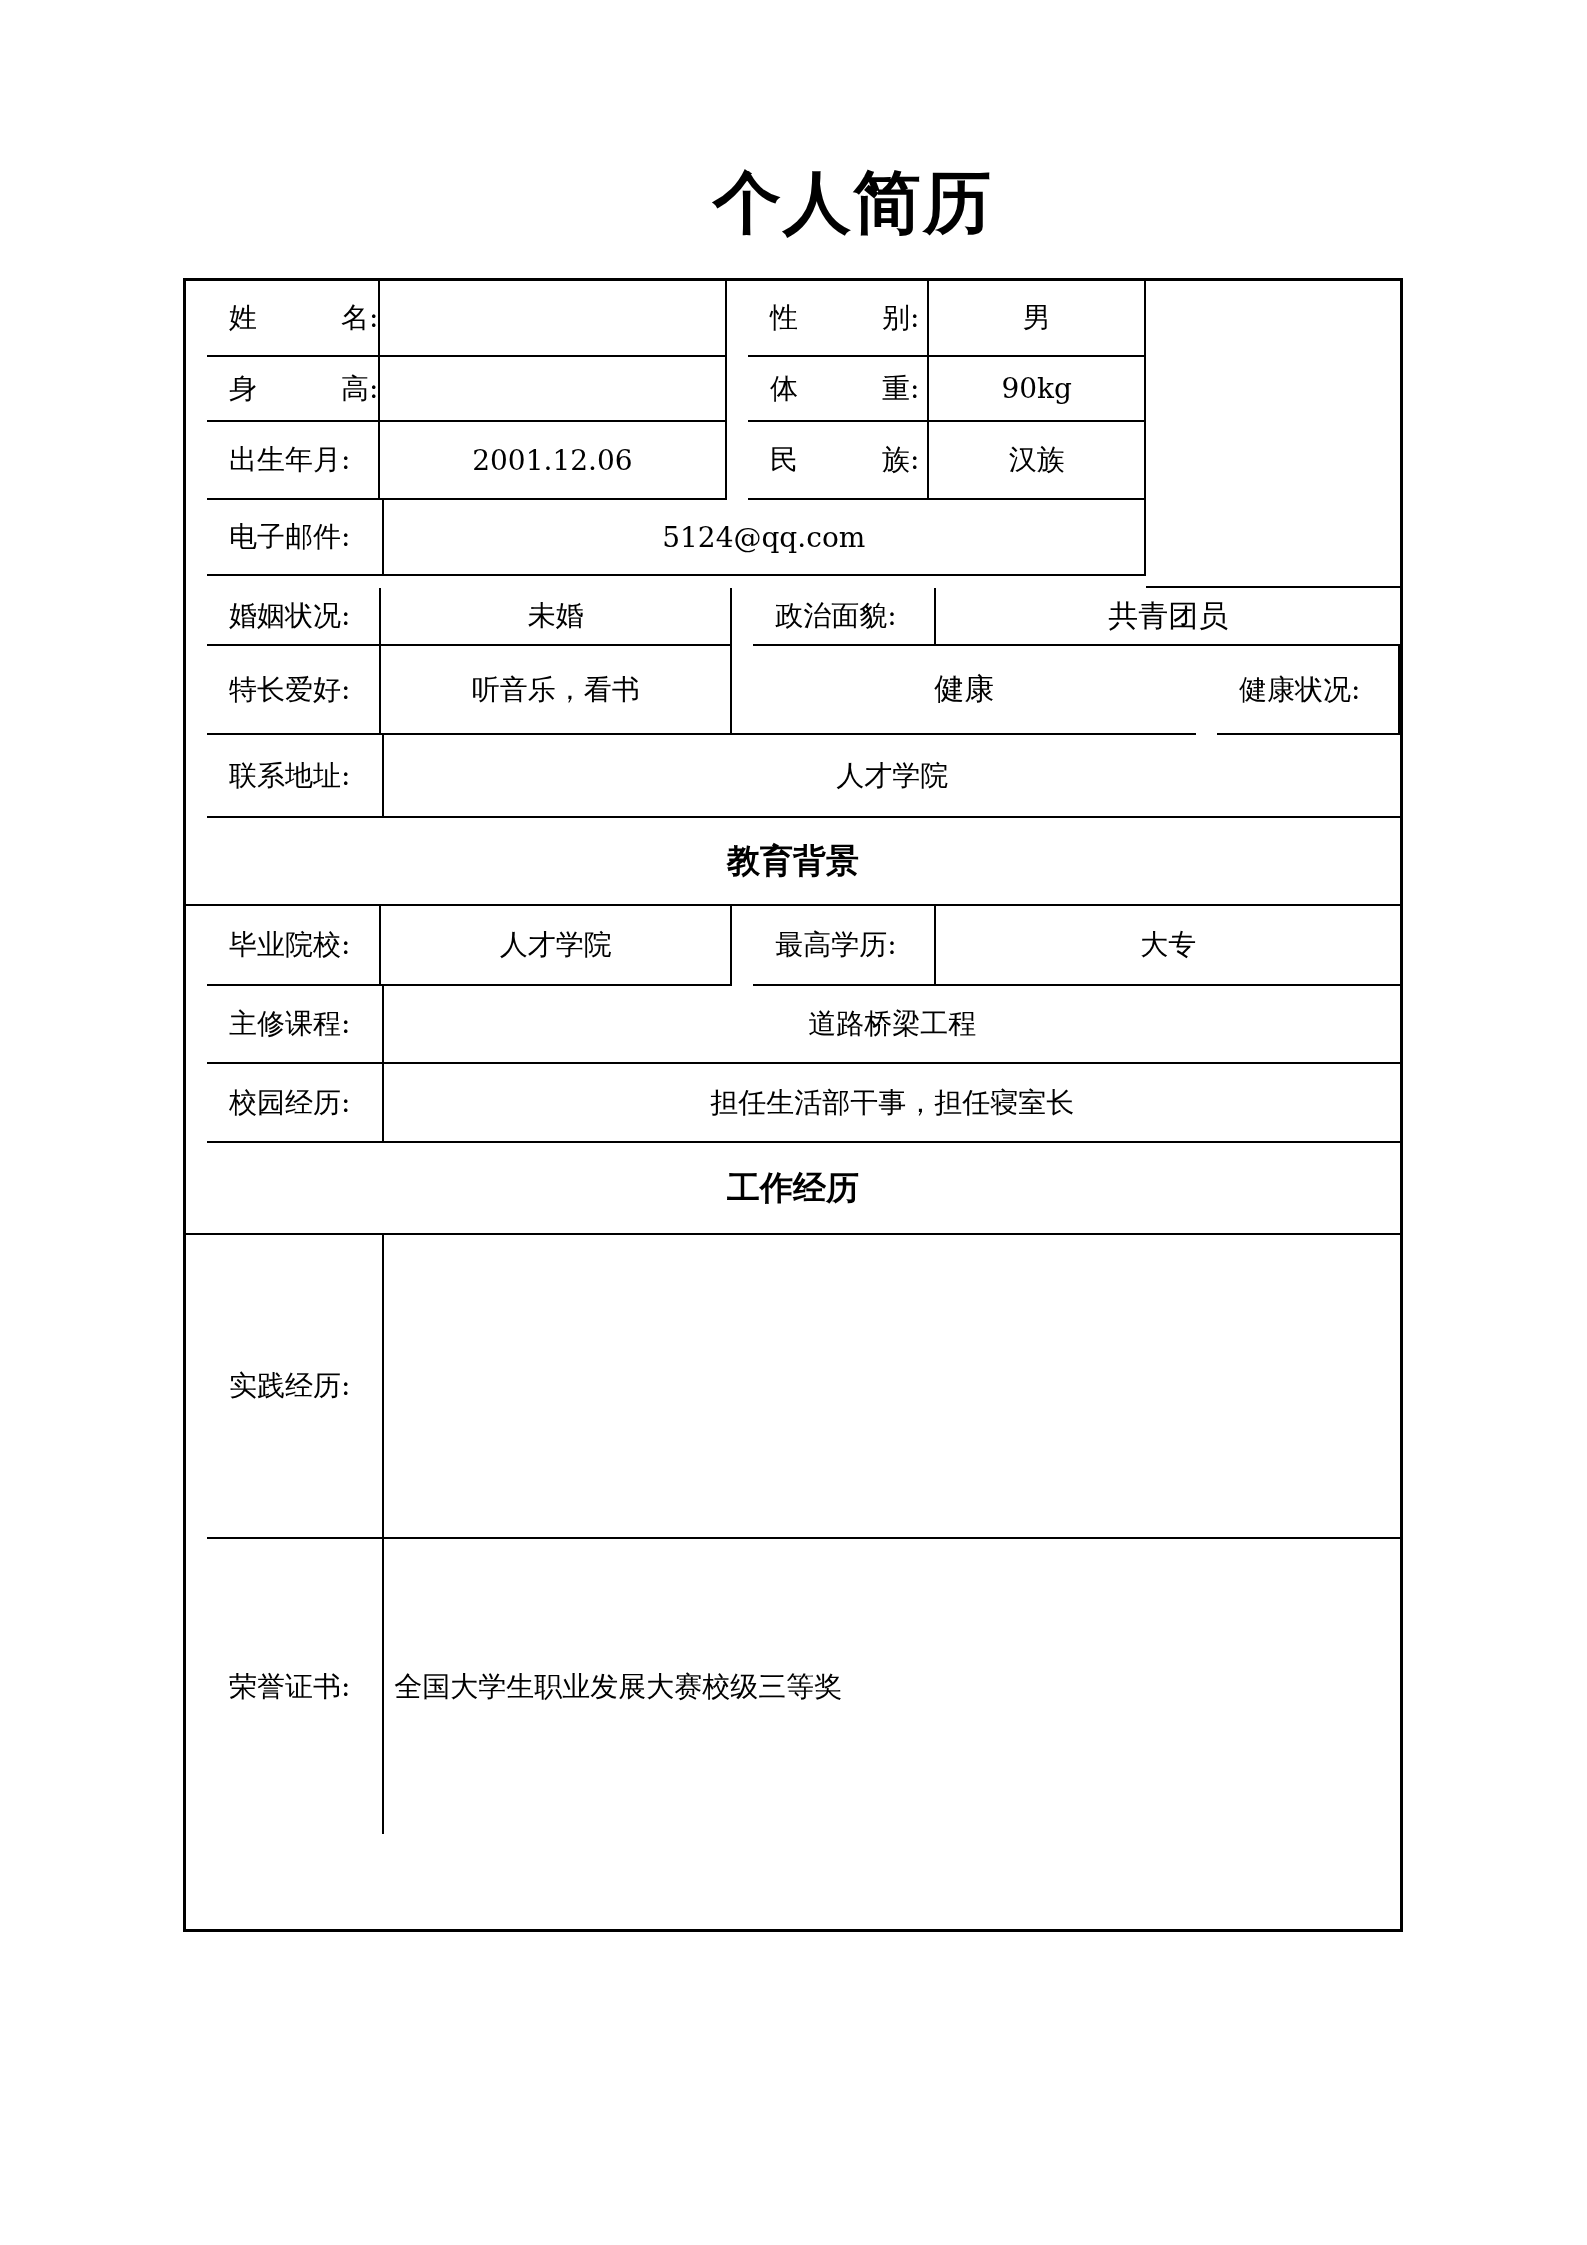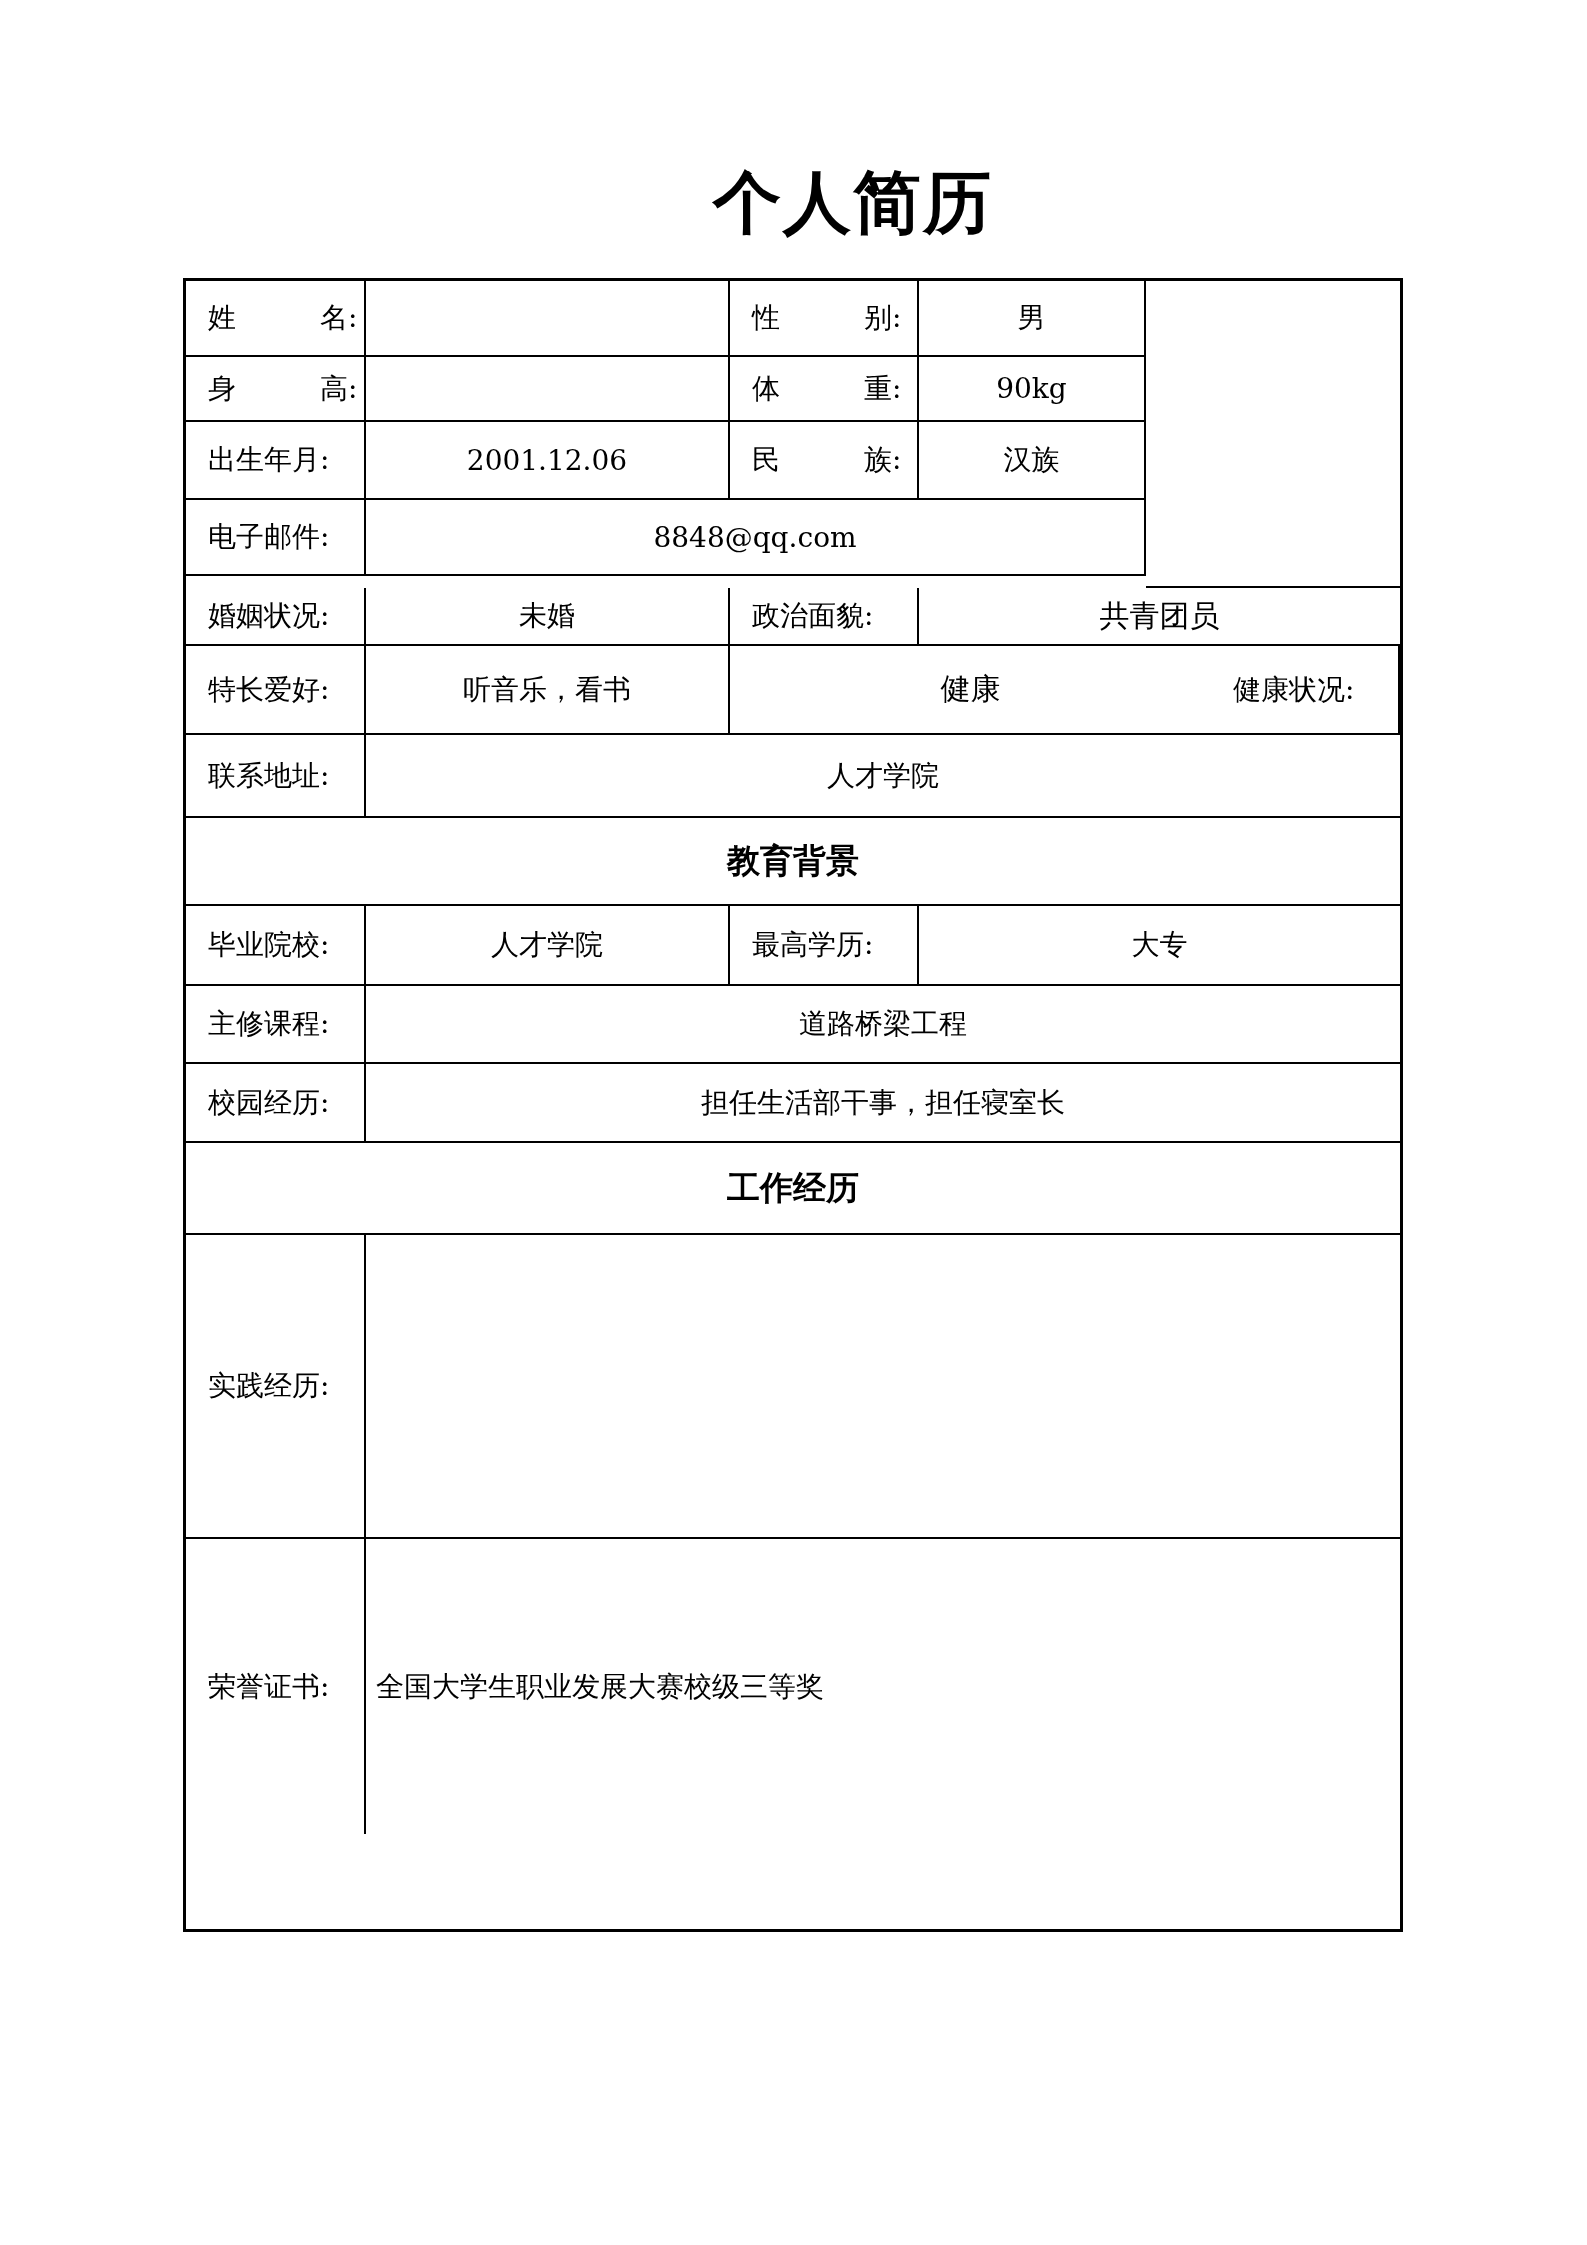--- a/index.html
+++ b/index.html
@@ -18,21 +18,21 @@
     border:3px solid #000;box-sizing:border-box;background:#fff;
   }
   .row{display:flex;box-sizing:border-box;}
   .cell{
     box-sizing:border-box;display:flex;align-items:center;
     border-right:2px solid #000;border-bottom:2px solid #000;
     font-size:28px;overflow:hidden;white-space:nowrap;
   }
   .cell.last{border-right:none;}
   .cell.nob{border-bottom:none;}
-  .lbl{justify-content:flex-start;padding-left:22px;}
+  .lbl{justify-content:flex-start;padding-left:22px;margin-left:21px;}
   .val{justify-content:center;text-align:center;}
   .val.small{font-size:30px;}
   .val.leftal{justify-content:flex-start;padding-left:10px;}
   .hdr{justify-content:center;font-weight:bold;font-size:33px;}
   .blockA{display:flex;}
   .stackA{width:960px;}
   .w180{width:180px;} .w364{width:364px;} .w189{width:189px;} .w227{width:227px;}
   .w780{width:780px;} .w481{width:481px;} .w1034{width:1034px;} .w1214{width:1214px;}
   .photo{width:254px;height:307px;}
 </style>
@@ -58,21 +58,21 @@
         <div class="cell val w227">90kg</div>
       </div>
       <div class="row" style="height:78px">
         <div class="cell lbl w180">出生年月:</div>
         <div class="cell val w364">2001.12.06</div>
         <div class="cell lbl w189">民　　　族:</div>
         <div class="cell val w227">汉族</div>
       </div>
       <div class="row" style="height:76px">
         <div class="cell lbl w180">电子邮件:</div>
-        <div class="cell val w780">8848@qq.com</div>
+        <div class="cell val w780">5124@qq.com</div>
       </div>
     </div>
     <div class="cell photo last"></div>
   </div>
 
   <div class="row" style="height:58px">
     <div class="cell lbl w180">婚姻状况:</div>
     <div class="cell val w364">未婚</div>
     <div class="cell lbl w189">政治面貌:</div>
     <div class="cell val small last w481">共青团员</div>

